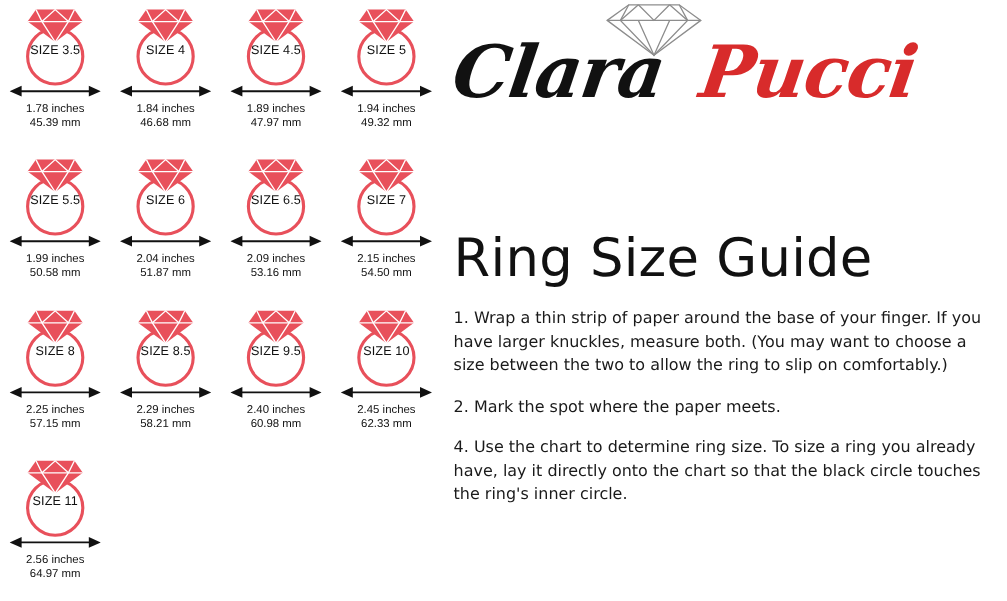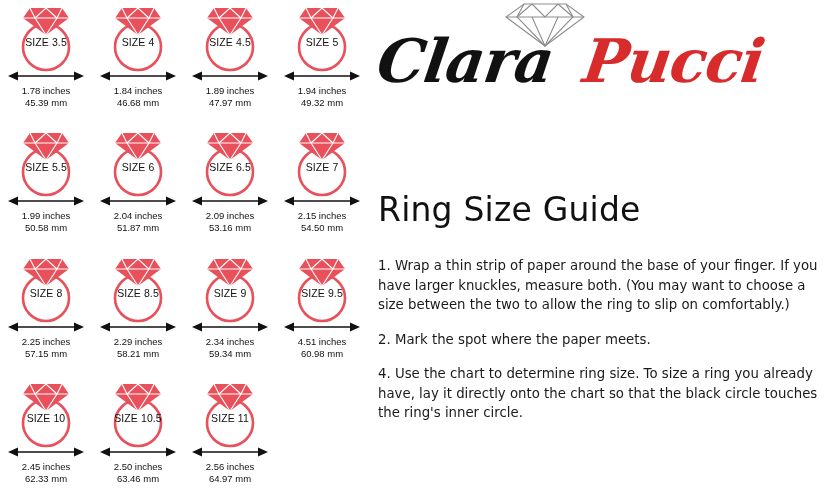--- a/index.html
+++ b/index.html
@@ -119,21 +119,21 @@
     font-weight: bold;
     font-size: 60px;
     color: #d82b2b;
     letter-spacing: -1px;
     transform: skewX(-8deg);
   }
   .guide-title {
     position: absolute;
     left: 10px;
     top: 190px;
-    font-size: 33px;
+    font-size: 44px;
     color: #111;
     font-family: "DejaVu Sans", sans-serif;
     letter-spacing: .2px;
   }
   .steps {
     position: absolute;
     left: 10px;
     top: 256px;
     width: 456px;
   }
@@ -364,49 +364,28 @@
       <div class="size-cell">
         <svg class="ring-art" viewBox="0 0 78 72">
           <circle cx="39" cy="45" r="23" fill="none" stroke="#e8505b" stroke-width="2.6"></circle>
           <path d="M23 6 L55 6 L62 16 L39 33 L16 16 Z" fill="#e8505b"></path>
           <g stroke="#ffffff" stroke-width="1.1" fill="none">
             <path d="M16 16 L62 16"></path>
             <path d="M23 6 L28 16 L39 33 L50 16 L55 6"></path>
             <path d="M28 16 L39 6 L50 16"></path>
           </g>
         </svg>
-        <div class="size-label">SIZE 9</div>
-        <svg class="arrow-row" viewBox="0 0 76 12">
-          <line x1="8" y1="6" x2="68" y2="6" stroke="#111" stroke-width="1.6"></line>
-          <polygon points="0,6 10,1.5 10,10.5" fill="#111"></polygon>
-          <polygon points="76,6 66,1.5 66,10.5" fill="#111"></polygon>
-        </svg>
-        <div class="meas">
-          <div>2.34 inches</div>
-          <div>59.34 mm</div>
-        </div>
-      </div>
-      <div class="size-cell">
-        <svg class="ring-art" viewBox="0 0 78 72">
-          <circle cx="39" cy="45" r="23" fill="none" stroke="#e8505b" stroke-width="2.6"></circle>
-          <path d="M23 6 L55 6 L62 16 L39 33 L16 16 Z" fill="#e8505b"></path>
-          <g stroke="#ffffff" stroke-width="1.1" fill="none">
-            <path d="M16 16 L62 16"></path>
-            <path d="M23 6 L28 16 L39 33 L50 16 L55 6"></path>
-            <path d="M28 16 L39 6 L50 16"></path>
-          </g>
-        </svg>
         <div class="size-label">SIZE 9.5</div>
         <svg class="arrow-row" viewBox="0 0 76 12">
           <line x1="8" y1="6" x2="68" y2="6" stroke="#111" stroke-width="1.6"></line>
           <polygon points="0,6 10,1.5 10,10.5" fill="#111"></polygon>
           <polygon points="76,6 66,1.5 66,10.5" fill="#111"></polygon>
         </svg>
         <div class="meas">
-          <div>4.51 inches</div>
+          <div>2.40 inches</div>
           <div>60.98 mm</div>
         </div>
       </div>
       <div class="size-cell">
         <svg class="ring-art" viewBox="0 0 78 72">
           <circle cx="39" cy="45" r="23" fill="none" stroke="#e8505b" stroke-width="2.6"></circle>
           <path d="M23 6 L55 6 L62 16 L39 33 L16 16 Z" fill="#e8505b"></path>
           <g stroke="#ffffff" stroke-width="1.1" fill="none">
             <path d="M16 16 L62 16"></path>
             <path d="M23 6 L28 16 L39 33 L50 16 L55 6"></path>
@@ -415,41 +394,20 @@
         </svg>
         <div class="size-label">SIZE 10</div>
         <svg class="arrow-row" viewBox="0 0 76 12">
           <line x1="8" y1="6" x2="68" y2="6" stroke="#111" stroke-width="1.6"></line>
           <polygon points="0,6 10,1.5 10,10.5" fill="#111"></polygon>
           <polygon points="76,6 66,1.5 66,10.5" fill="#111"></polygon>
         </svg>
         <div class="meas">
           <div>2.45 inches</div>
           <div>62.33 mm</div>
-        </div>
-      </div>
-      <div class="size-cell">
-        <svg class="ring-art" viewBox="0 0 78 72">
-          <circle cx="39" cy="45" r="23" fill="none" stroke="#e8505b" stroke-width="2.6"></circle>
-          <path d="M23 6 L55 6 L62 16 L39 33 L16 16 Z" fill="#e8505b"></path>
-          <g stroke="#ffffff" stroke-width="1.1" fill="none">
-            <path d="M16 16 L62 16"></path>
-            <path d="M23 6 L28 16 L39 33 L50 16 L55 6"></path>
-            <path d="M28 16 L39 6 L50 16"></path>
-          </g>
-        </svg>
-        <div class="size-label">SIZE 10.5</div>
-        <svg class="arrow-row" viewBox="0 0 76 12">
-          <line x1="8" y1="6" x2="68" y2="6" stroke="#111" stroke-width="1.6"></line>
-          <polygon points="0,6 10,1.5 10,10.5" fill="#111"></polygon>
-          <polygon points="76,6 66,1.5 66,10.5" fill="#111"></polygon>
-        </svg>
-        <div class="meas">
-          <div>2.50 inches</div>
-          <div>63.46 mm</div>
         </div>
       </div>
       <div class="size-cell">
         <svg class="ring-art" viewBox="0 0 78 72">
           <circle cx="39" cy="45" r="23" fill="none" stroke="#e8505b" stroke-width="2.6"></circle>
           <path d="M23 6 L55 6 L62 16 L39 33 L16 16 Z" fill="#e8505b"></path>
           <g stroke="#ffffff" stroke-width="1.1" fill="none">
             <path d="M16 16 L62 16"></path>
             <path d="M23 6 L28 16 L39 33 L50 16 L55 6"></path>
             <path d="M28 16 L39 6 L50 16"></path>

